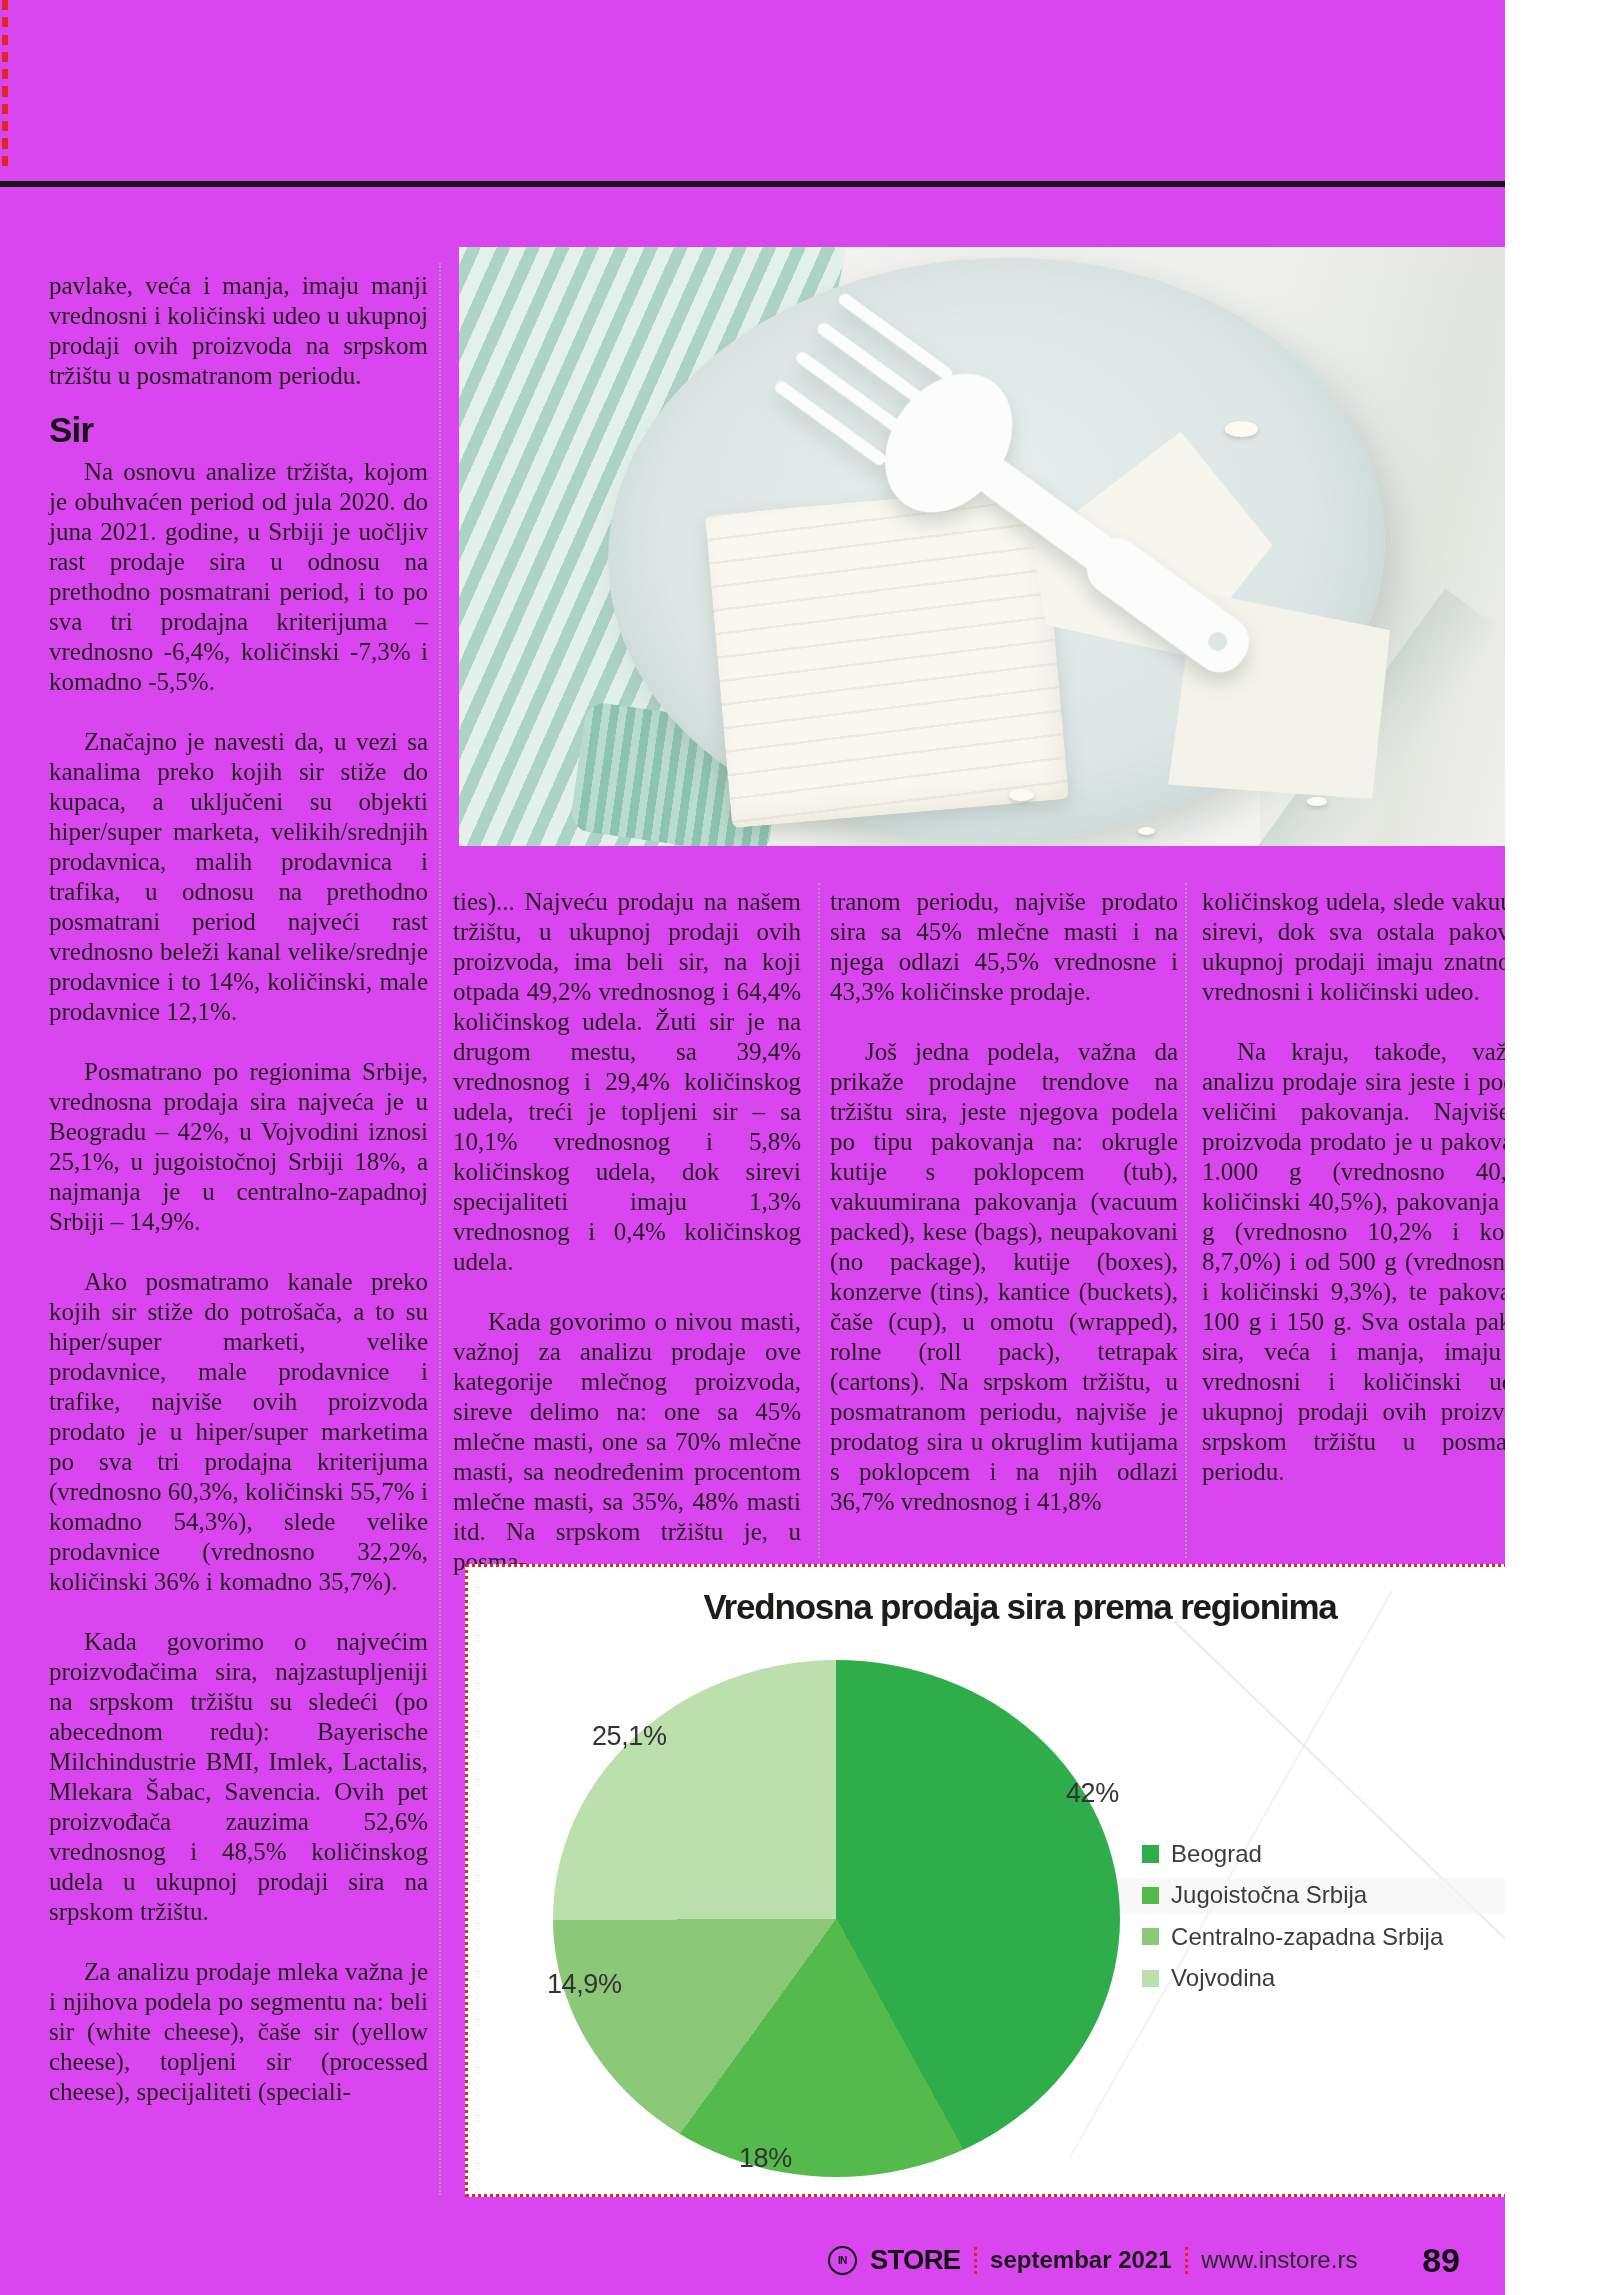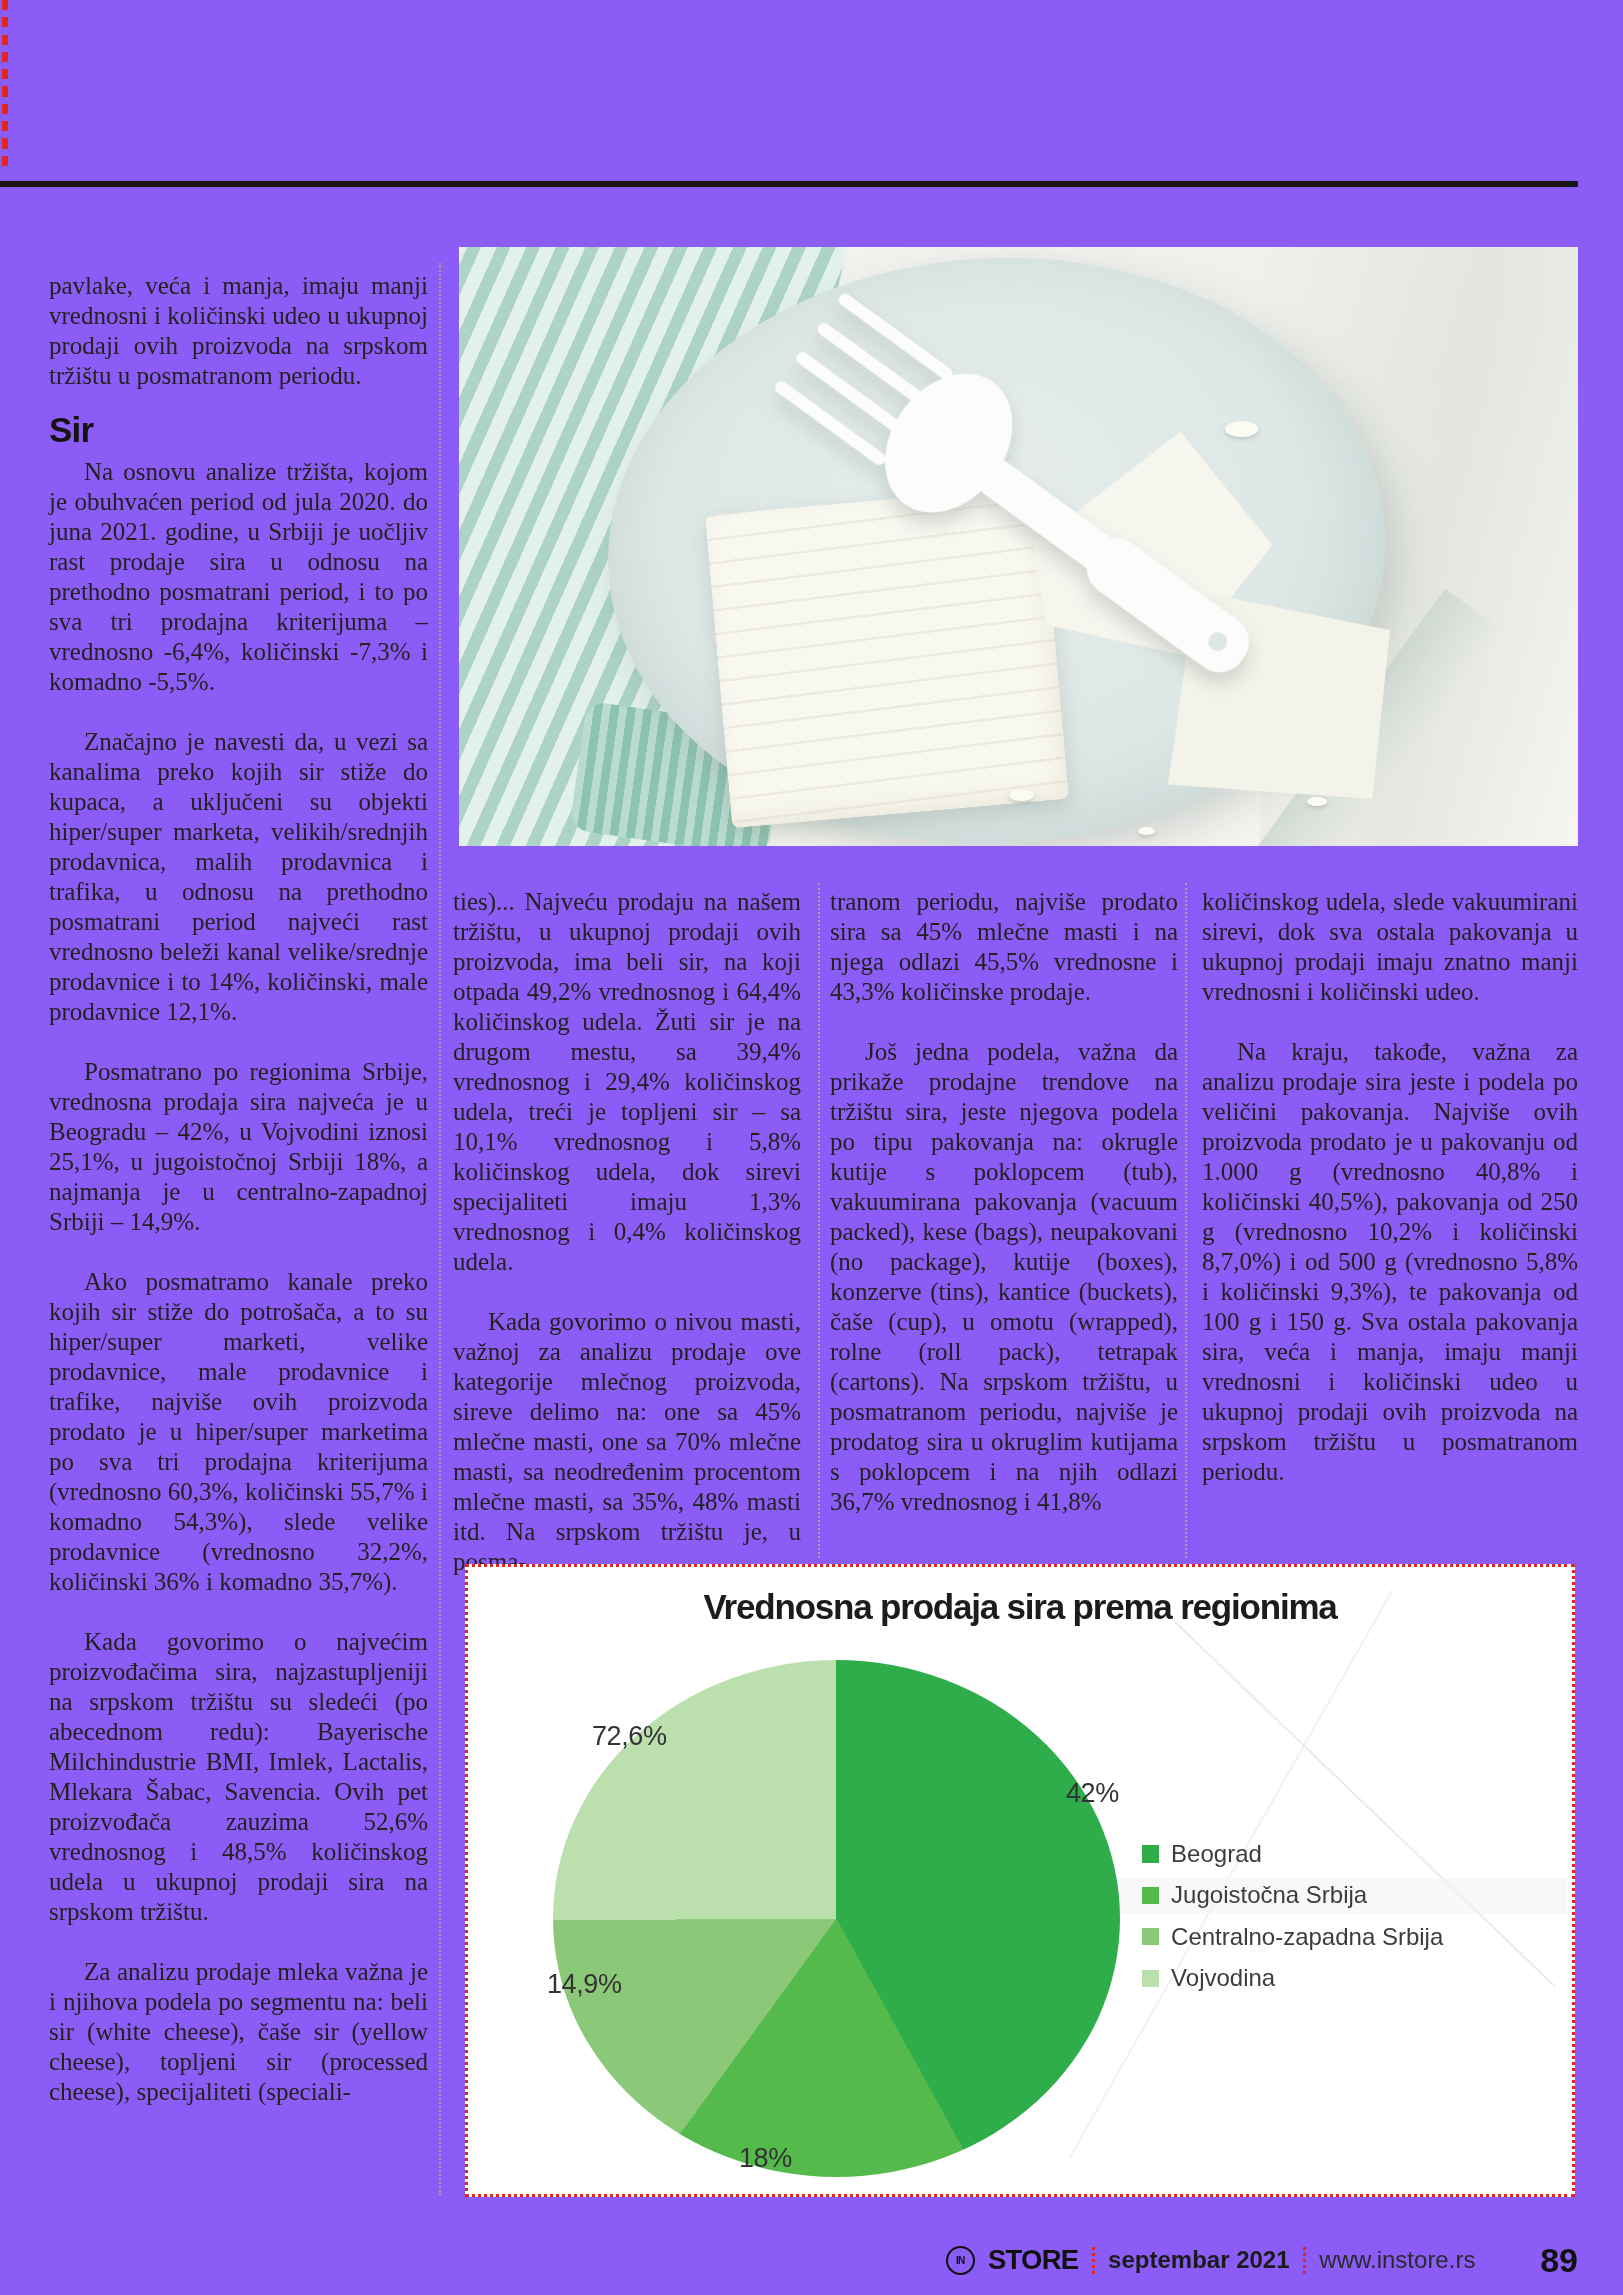--- a/index.html
+++ b/index.html
@@ -1,16 +1,16 @@
 <!DOCTYPE html>
 <html style="font-size:12.6px"><head>
 <meta charset="utf-8">
 <style>
   html,body{margin:0;padding:0;background:#ffffff;}
-  .page{position:relative;width:1623px;height:2295px;background:#8b5cf6;overflow:hidden;
+  .page{position:relative;width:1505px;height:2295px;background:#d946ef;overflow:hidden;
         font-family:"Liberation Sans",sans-serif;color:#232020;}
 
   
   .tl-dashes{position:absolute;left:2.4px;top:0;width:5.5px;height:171px;
     background:repeating-linear-gradient(180deg,#e2251f 0 10.2px,transparent 10.2px 17.3px);}
   .top-rule{position:absolute;left:0;top:181px;width:1578px;height:6.3px;background:#191616;}
 
   
   .col{position:absolute;text-align:justify;font-family:"Liberation Serif",serif;
        font-size:25px;line-height:30px;color:#25211f;}
@@ -160,21 +160,21 @@
     <svg class="wm" viewBox="0 0 1413 806">
       <line x1="905" y1="70" x2="1395" y2="540" stroke="#dddddd" stroke-width="3" opacity="0.5"></line>
       <line x1="1185" y1="30" x2="770" y2="760" stroke="#e3e3e3" stroke-width="3" opacity="0.4"></line>
       <rect x="760" y="400" width="650" height="46" fill="#f4f4f4" opacity="0.6"></rect>
     </svg>
     <div class="chart-title">Vrednosna prodaja sira prema regionima</div>
     <div class="pie" style="background: conic-gradient(rgb(47, 173, 74) 0deg, rgb(47, 173, 74) 151.2deg, rgb(85, 186, 76) 151.2deg, rgb(85, 186, 76) 216deg, rgb(139, 200, 119) 216deg, rgb(139, 200, 119) 269.64deg, rgb(188, 223, 174) 269.64deg, rgb(188, 223, 174) 360deg);"></div>
     <div class="pie-label pl0">42%</div>
     <div class="pie-label pl1">18%</div>
     <div class="pie-label pl2">14,9%</div>
-    <div class="pie-label pl3">72,6%</div>
+    <div class="pie-label pl3">25,1%</div>
     <div class="legend">
       <div class="legend-item">
         <span class="legend-swatch" style="background: rgb(47, 173, 74);"></span>
         <span>Beograd</span>
       </div>
       <div class="legend-item">
         <span class="legend-swatch" style="background: rgb(85, 186, 76);"></span>
         <span>Jugoistočna Srbija</span>
       </div>
       <div class="legend-item">

